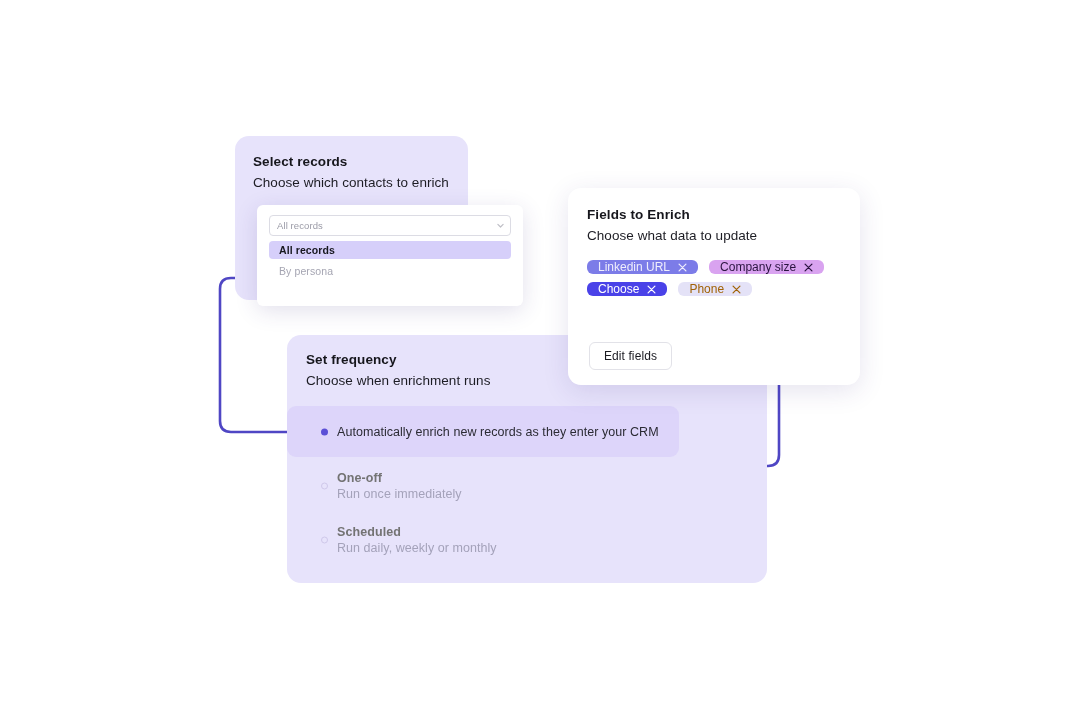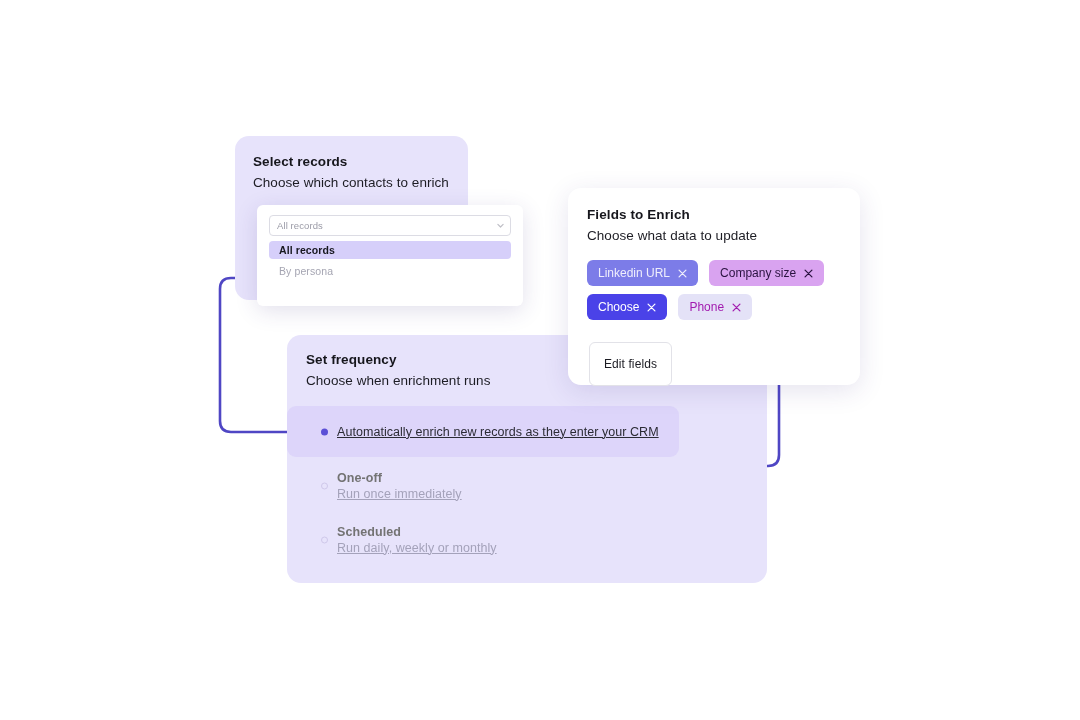--- a/index.html
+++ b/index.html
@@ -176,21 +176,20 @@
     font-size: 12.5px;
     font-weight: bold;
     color: #22222b;
     margin-bottom: 2px;
     letter-spacing: 0.1px;
   }
   .freq-desc {
     font-size: 12.5px;
     color: #2b2b34;
     letter-spacing: 0.05px;
-    text-decoration: underline;
   }
   .freq-option.inactive .freq-name { color: #737373; }
   .freq-option.inactive .freq-desc { color: #a4a2ba; }
 
   
   #fields-card {
     left: 568px;
     top: 188px;
     width: 292px;
     height: 197px;
@@ -202,42 +201,42 @@
   .chips {
     position: absolute;
     left: 19px;
     top: 72px;
     width: 256px;
     display: flex;
     flex-wrap: wrap;
     gap: 8px 11px;
   }
   .chip {
-    height: 26px;
+    height: 14px;
     border-radius: 6px;
     display: inline-flex;
     align-items: center;
     gap: 8px;
     padding: 0 11px;
     font-size: 12px;
     white-space: nowrap;
     box-sizing: border-box;
   }
   .chip .x {
     width: 9px;
     height: 9px;
     flex: none;
   }
 
   #edit-fields-button {
     position: absolute;
     left: 589px;
     top: 342px;
     width: 83px;
-    height: 44px;
+    height: 28px;
     border: 1px solid #e2e2e8;
     border-radius: 6px;
     background: #fff;
     font-family: "Liberation Sans", sans-serif;
     font-size: 12px;
     color: #1b1b22;
     cursor: pointer;
     padding: 0;
     letter-spacing: 0.1px;
   }
@@ -322,21 +321,21 @@
         </svg>
       </span>
 
       <span class="chip" id="chip-email" style="background: rgb(74, 66, 232); color: rgb(255, 255, 255);">
         <span>Choose</span>
         <svg class="x" viewBox="0 0 10 10">
           <path d="M1.2 1.2 L8.8 8.8 M8.8 1.2 L1.2 8.8" stroke="currentColor" stroke-width="1.4" stroke-linecap="round"></path>
         </svg>
       </span>
 
-      <span class="chip" id="chip-phone" style="background: rgb(228, 226, 247); color: #a21caf;">
+      <span class="chip" id="chip-phone" style="background: rgb(228, 226, 247); color: #a16207;">
         <span>Phone</span>
         <svg class="x" viewBox="0 0 10 10">
           <path d="M1.2 1.2 L8.8 8.8 M8.8 1.2 L1.2 8.8" stroke="currentColor" stroke-width="1.4" stroke-linecap="round"></path>
         </svg>
       </span>
 
     </div>
   </div>
 
   <button id="edit-fields-button">Edit fields</button>

